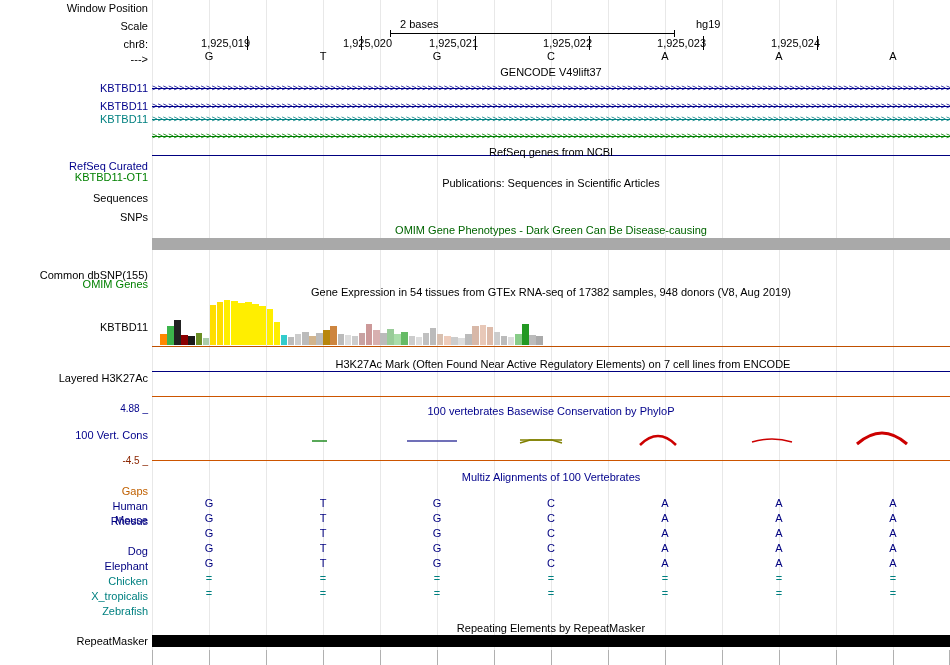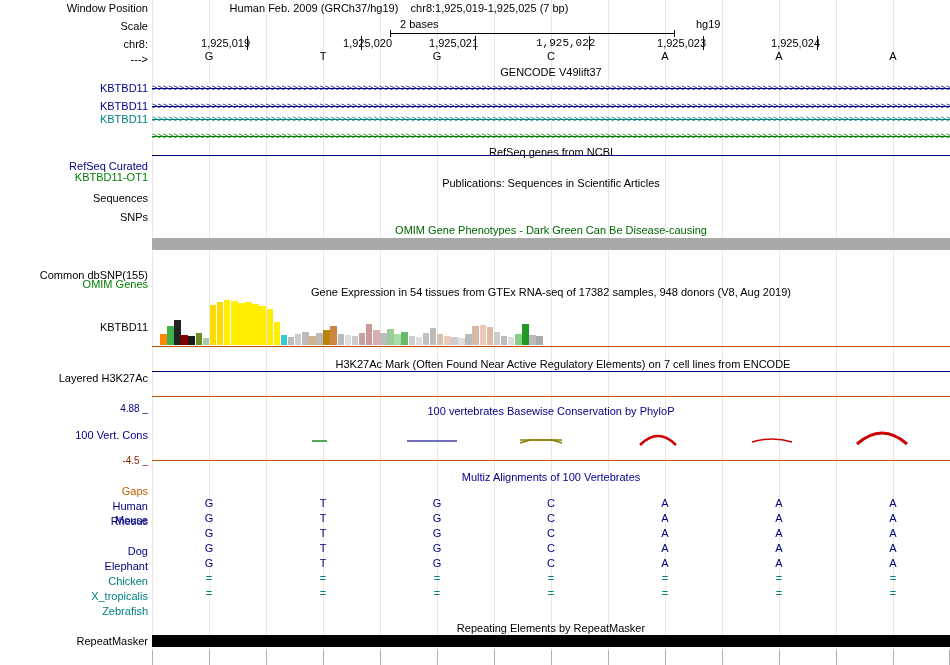--- a/index.html
+++ b/index.html
@@ -100,45 +100,40 @@
     <div class="lbl navy" style="top:515px">Rhesus</div>
     <div class="lbl navy" style="top:514px">Mouse</div>
     <div class="lbl navy" style="top:545px">Dog</div>
     <div class="lbl navy" style="top:560px">Elephant</div>
     <div class="lbl teal" style="top:575px">Chicken</div>
     <div class="lbl teal" style="top:590px">X_tropicalis</div>
     <div class="lbl teal" style="top:605px">Zebrafish</div>
     <div class="lbl" style="top:635px">RepeatMasker</div>
   </div>
 
-  <div class="centered" style="top:2px">
-    <span>Human Feb. 2009 (GRCh37/hg19)</span>
-    &nbsp;&nbsp;
-    <span>chr8:1,925,019-1,925,025 (7 bp)</span>
-  </div>
 
   <div class="track" style="top:16px;height:16px;">
     <div class="scalecap" style="left:238px;top:14px;"></div>
     <div class="scalebar" style="left:238px;top:17px;width:285px;"></div>
     <div class="scalecap" style="left:522px;top:14px;"></div>
     <div style="position:absolute;left:248px;top:2px;width:285px;">2 bases</div>
     <div style="position:absolute;left:530px;top:2px;padding-left:14px;">hg19</div>
   </div>
 
   <div class="track" style="top:36px;height:16px;">
     <div class="tick" style="left:95px;top:0;height:14px;"></div>
     <div class="tick" style="left:209px;top:0;height:14px;"></div>
     <div class="tick" style="left:323px;top:0;height:14px;"></div>
     <div class="tick" style="left:437px;top:0;height:14px;"></div>
     <div class="tick" style="left:551px;top:0;height:14px;"></div>
     <div class="tick" style="left:665px;top:0;height:14px;"></div>
     <div style="position:absolute;left:42px;top:1px;width:56px;text-align:right;">1,925,019</div>
     <div style="position:absolute;left:156px;top:1px;width:56px;text-align:right;margin-left:28px;">1,925,020</div>
     <div style="position:absolute;left:270px;top:1px;width:56px;text-align:right;">1,925,021</div>
-    <div style="position:absolute;left:384px;top:1px;width:56px;text-align:right;font-family:Liberation Mono, monospace;">1,925,022</div>
+    <div style="position:absolute;left:384px;top:1px;width:56px;text-align:right;">1,925,022</div>
     <div style="position:absolute;left:498px;top:1px;width:56px;text-align:right;">1,925,023</div>
     <div style="position:absolute;left:612px;top:1px;width:56px;text-align:right;">1,925,024</div>
   </div>
 
   <div class="baserow" style="top:50px;">
     <span style="left:57px">G</span>
     <span style="left:171px">T</span>
     <span style="left:285px">G</span>
     <span style="left:399px">C</span>
     <span style="left:513px">A</span>

